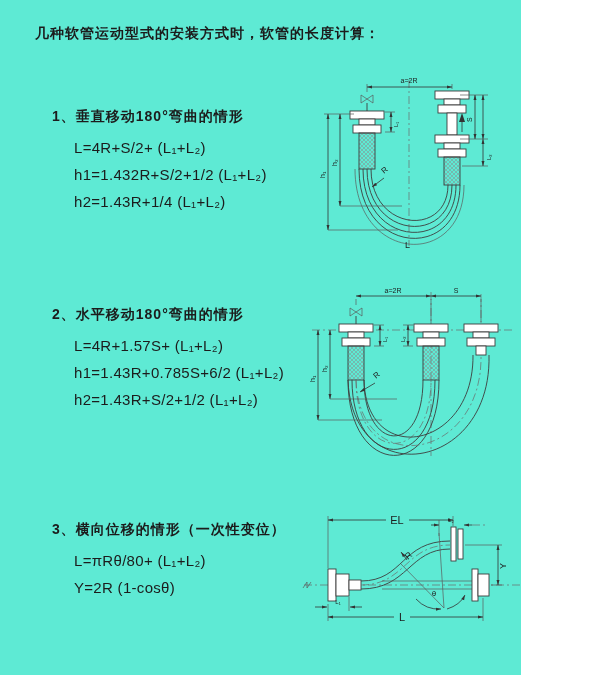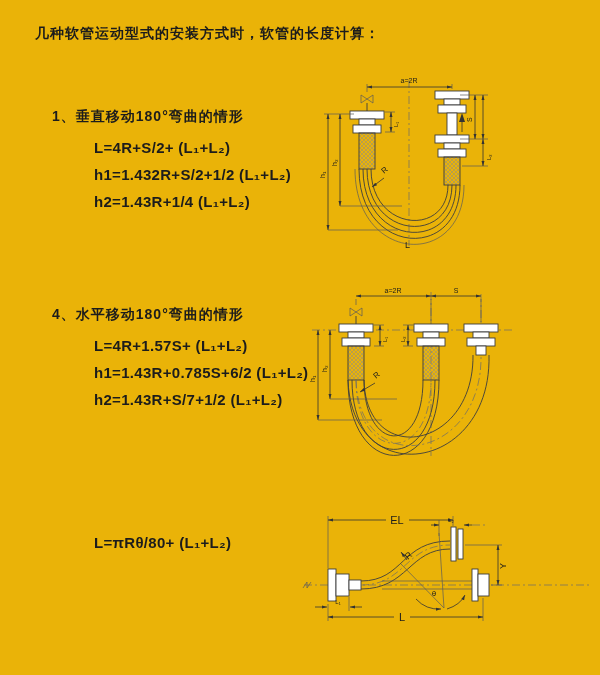--- a/index.html
+++ b/index.html
@@ -1,23 +1,23 @@
 <!DOCTYPE html>
 <html><head>
 <meta charset="utf-8">
 <style>
   html,body{margin:0;padding:0;background:#ffffff;}
   #page{
-    position:relative;width:600px;height:675px;background:#eab308;overflow:hidden;
+    position:relative;width:521px;height:675px;background:#5eead4;overflow:hidden;
     font-family:"Liberation Sans","DejaVu Sans",sans-serif;color:#1c1c1c;
   }
   .title{position:absolute;left:35px;top:25px;font-size:14px;font-weight:600;letter-spacing:1px;}
   .section{position:absolute;left:52px;}
   .sec-heading{font-size:14px;font-weight:600;letter-spacing:1px;white-space:nowrap;}
-  .formulas{margin:8px 0 0 42px;font-weight:bold;}
+  .formulas{margin:8px 0 0 22px;}
   .formula{height:27px;line-height:27px;font-size:15px;letter-spacing:0.3px;white-space:nowrap;}
   svg{position:absolute;overflow:visible;}
   .ln{stroke:#3d3d3d;stroke-width:0.9;fill:none;}
   .thin{stroke:#5a5a5a;stroke-width:0.7;fill:none;}
   .cl{stroke:#6a6a6a;stroke-width:0.7;fill:none;stroke-dasharray:8 3 2 3;}
   .dim{stroke:#333;stroke-width:0.8;fill:none;}
   .part{fill:#fff;stroke:#3d3d3d;stroke-width:0.9;}
   .braid{stroke:#3d3d3d;stroke-width:0.9;}
   svg text{fill:#1c1c1c;font-family:"Liberation Sans","DejaVu Sans",sans-serif;}
   .lbl7{font-size:7px;}
@@ -36,31 +36,33 @@
   <div class="section" style="top:108px;">
     <div class="sec-heading">1、垂直移动180°弯曲的情形</div>
     <div class="formulas">
       <div class="formula">L=4R+S/2+ (L₁+L₂)</div>
       <div class="formula">h1=1.432R+S/2+1/2 (L₁+L₂)</div>
       <div class="formula">h2=1.43R+1/4 (L₁+L₂)</div>
     </div>
   </div>
 
   <div class="section" style="top:306px;">
-    <div class="sec-heading">4、水平移动180°弯曲的情形</div>
+    <div class="sec-heading">2、水平移动180°弯曲的情形</div>
     <div class="formulas">
       <div class="formula">L=4R+1.57S+ (L₁+L₂)</div>
       <div class="formula">h1=1.43R+0.785S+6/2 (L₁+L₂)</div>
-      <div class="formula">h2=1.43R+S/7+1/2 (L₁+L₂)</div>
+      <div class="formula">h2=1.43R+S/2+1/2 (L₁+L₂)</div>
     </div>
   </div>
 
   <div class="section" style="top:521px;">
+    <div class="sec-heading">3、横向位移的情形（一次性变位）</div>
     <div class="formulas">
       <div class="formula">L=πRθ/80+ (L₁+L₂)</div>
+      <div class="formula">Y=2R (1-cosθ)</div>
     </div>
   </div>
 
   <svg style="left:302px;top:66px;" width="280" height="198" viewBox="0 0 280 198">
     <defs>
       <marker id="a1" viewBox="0 0 10 10" refX="10" refY="5" markerWidth="6.5" markerHeight="6.5" orient="auto-start-reverse">
         <path d="M0,2 L10,5 L0,8 Z" fill="#333"></path>
       </marker>
       <pattern id="bp1" width="4" height="4" patternUnits="userSpaceOnUse">
         <path d="M0,4 L4,0 M0,0 L4,4" stroke="#8a8a8a" stroke-width="0.5"></path>

